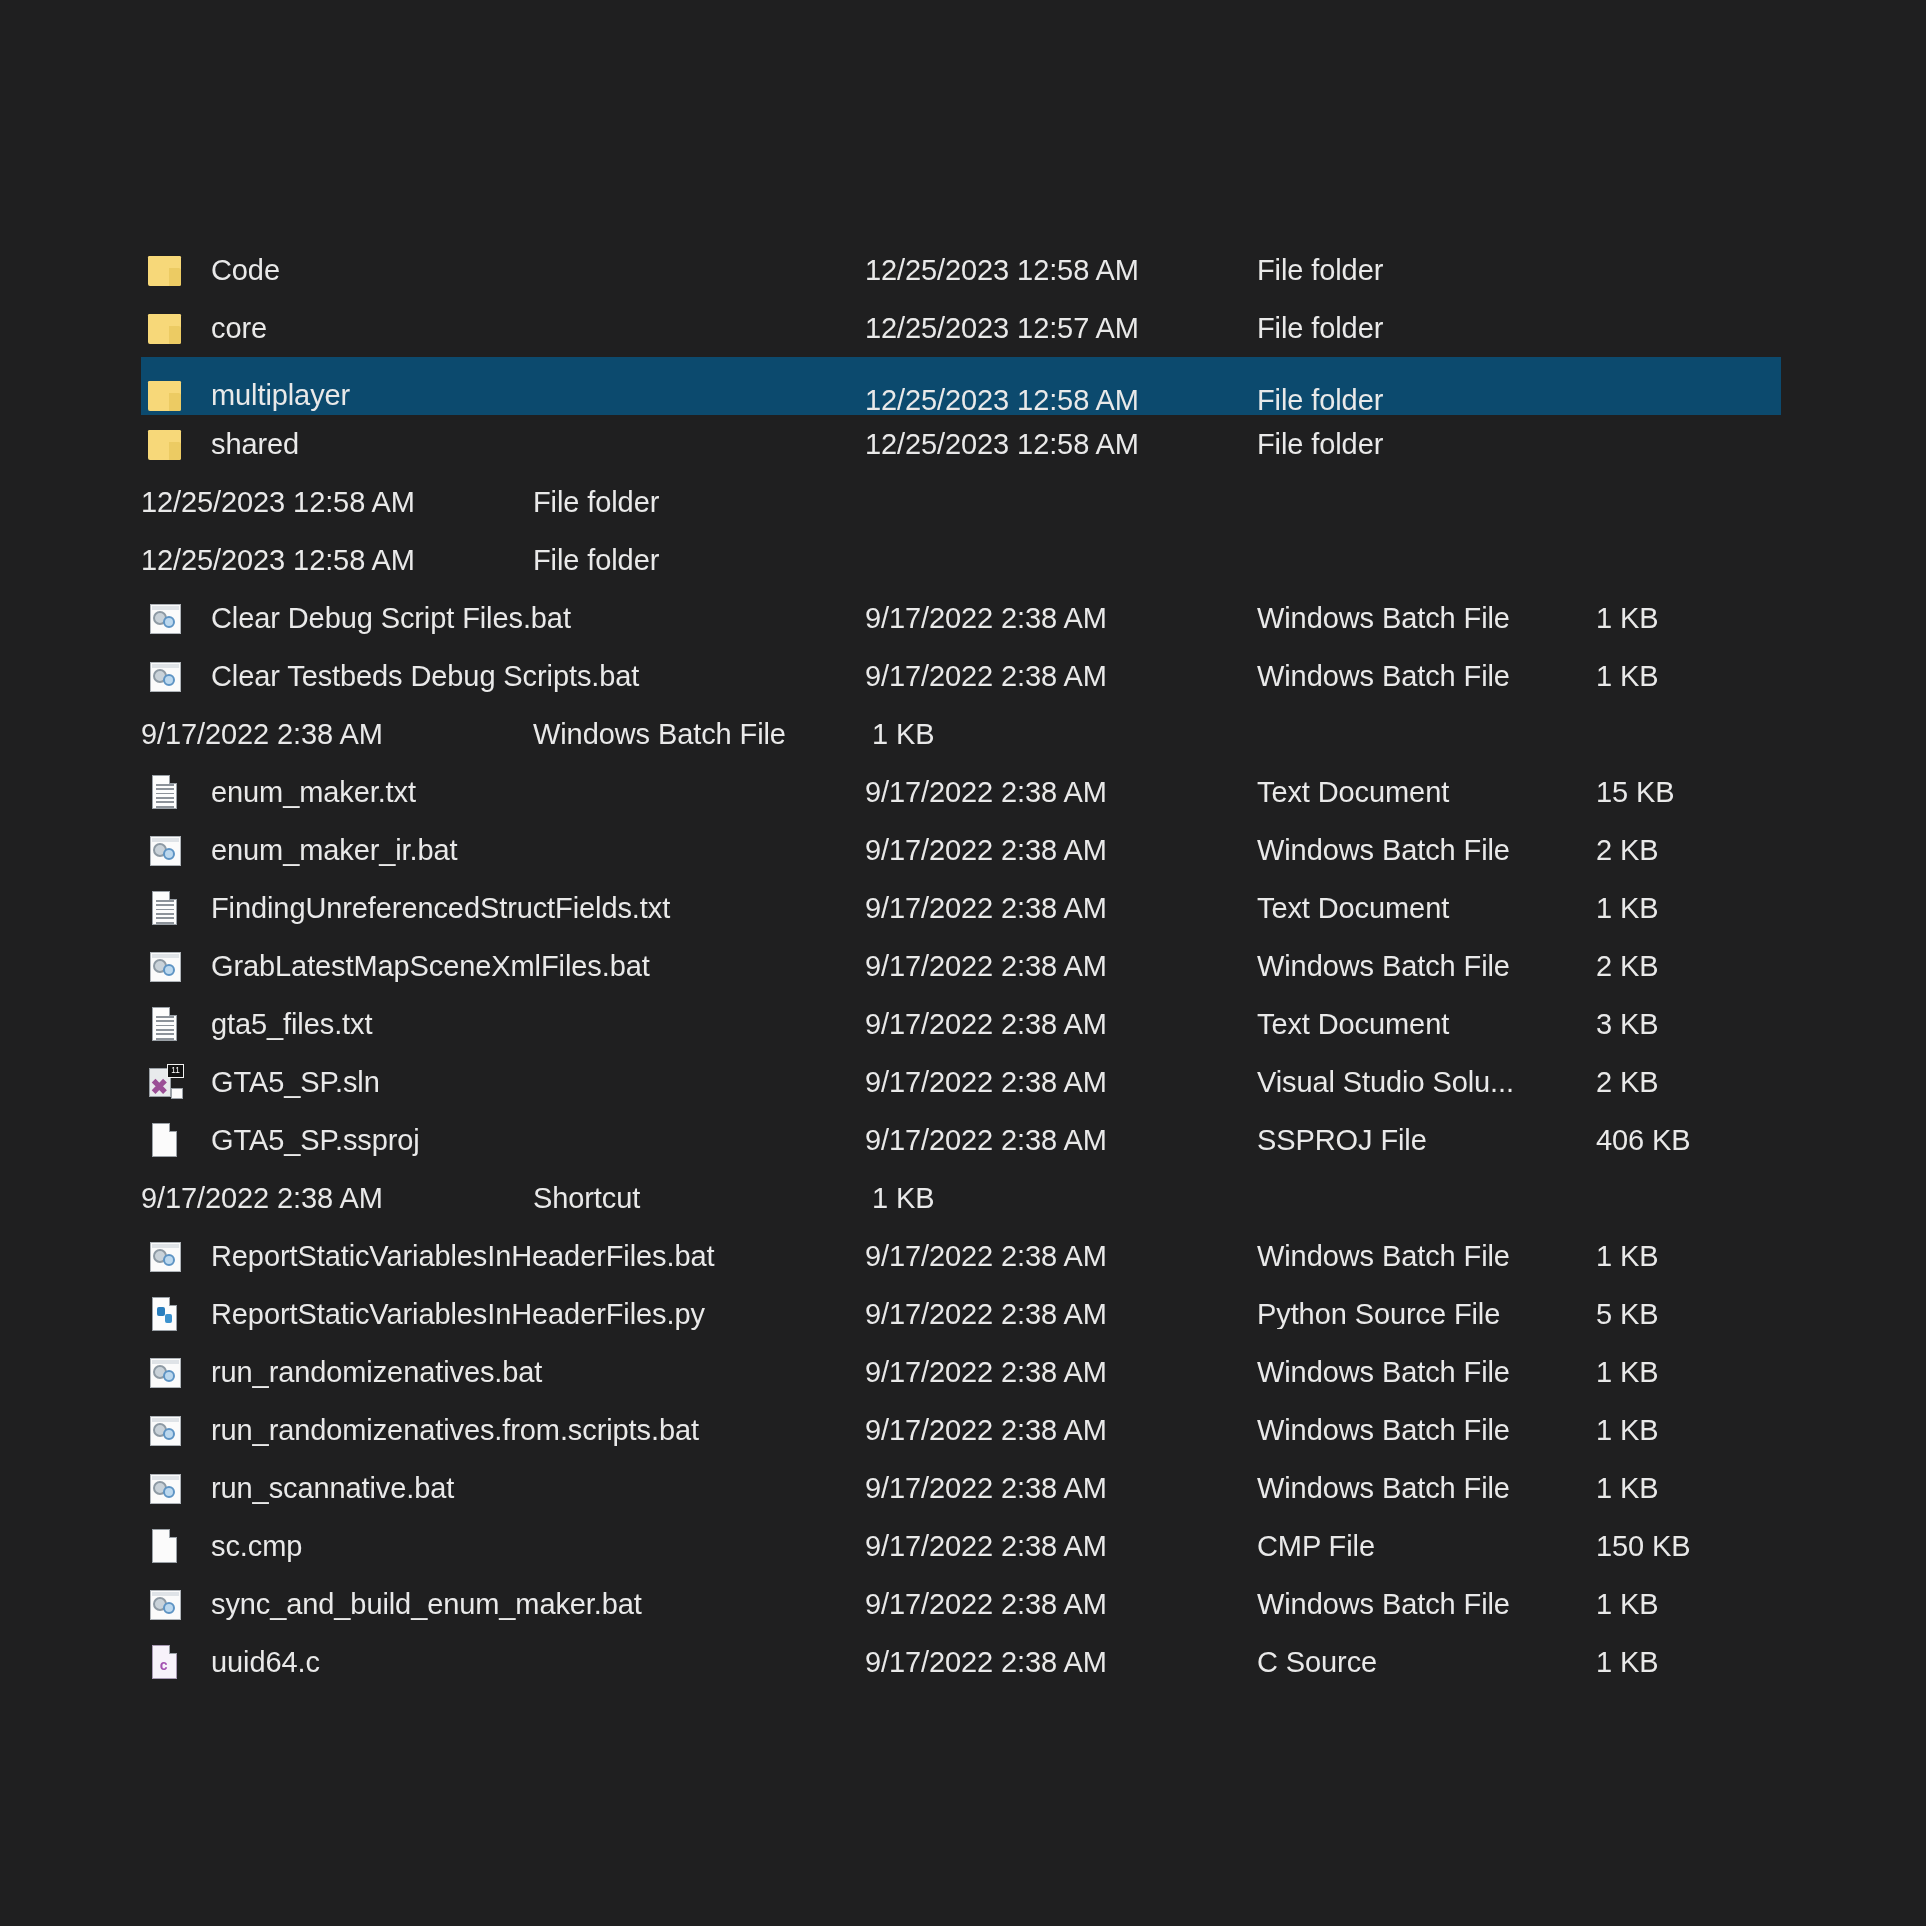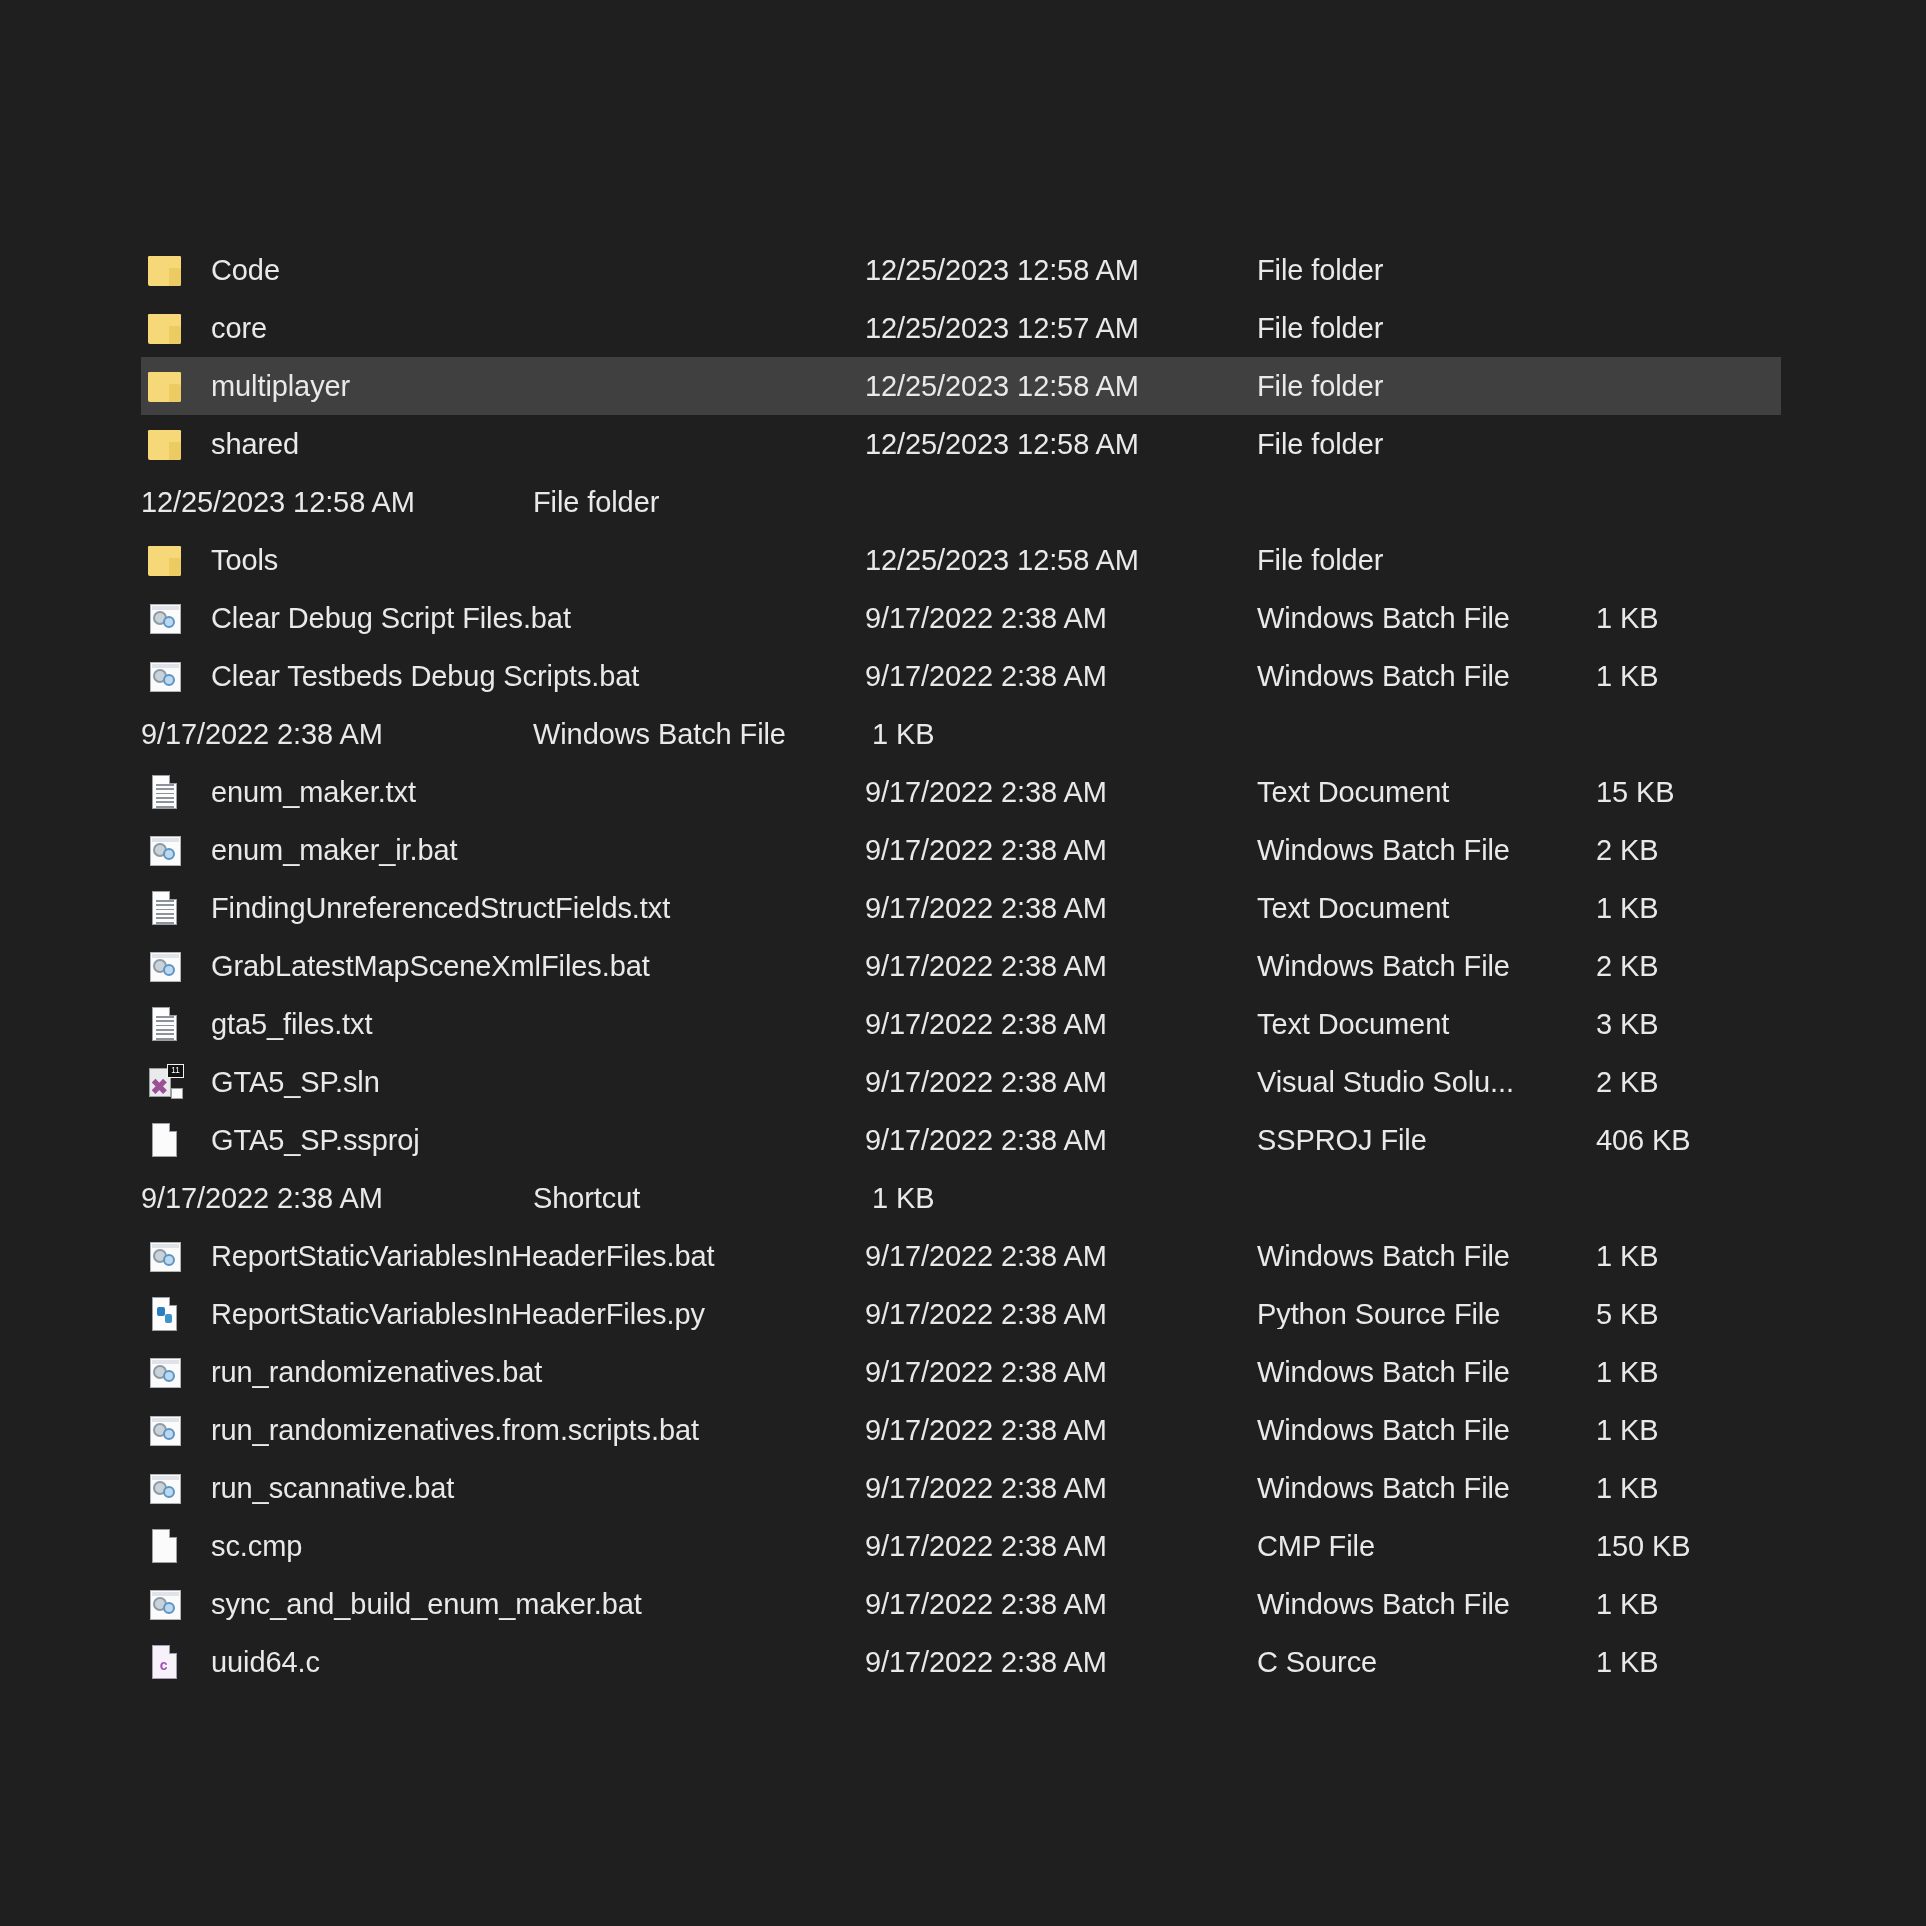--- a/index.html
+++ b/index.html
@@ -23,21 +23,22 @@
   }
 
   .row {
     position: relative;
     height: 58px;
     display: flex;
     align-items: center;
     box-sizing: border-box;
   }
   .row.selected {
-    background: #404040;
+    background: #0c4a6e;
+    align-items: flex-end;
   }
 
   
   .col-name {
     display: flex;
     align-items: center;
     width: 724px;
     flex: 0 0 724px;
     overflow: hidden;
     white-space: nowrap;
@@ -321,27 +322,20 @@
       <div class="col-date cell-text">12/25/2023 12:58 AM</div>
       <div class="col-type cell-text">File folder</div>
       <div class="col-size cell-text"></div>
     </div>
     <div class="row">
       <div class="col-date cell-text">12/25/2023 12:58 AM</div>
       <div class="col-type cell-text">File folder</div>
       <div class="col-size cell-text"></div>
     </div>
     <div class="row">
-      <div class="col-name">
-        <span class="icon ic-folder">
-          <span class="f-body"></span>
-          <span class="f-tab"></span>
-        </span>
-        <span class="cell-text name-text">Tools</span>
-      </div>
       <div class="col-date cell-text">12/25/2023 12:58 AM</div>
       <div class="col-type cell-text">File folder</div>
       <div class="col-size cell-text"></div>
     </div>
     <div class="row">
       <div class="col-name">
         <span class="icon ic-bat">
           <span class="plate"></span>
           <span class="g1"></span>
           <span class="g2"></span>

